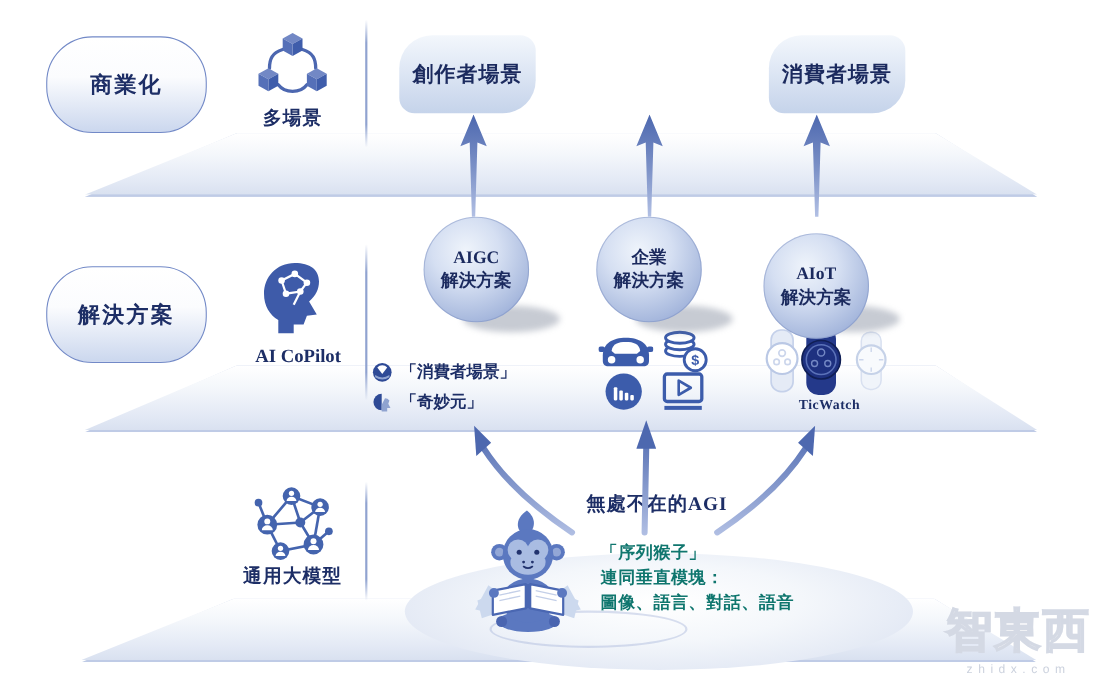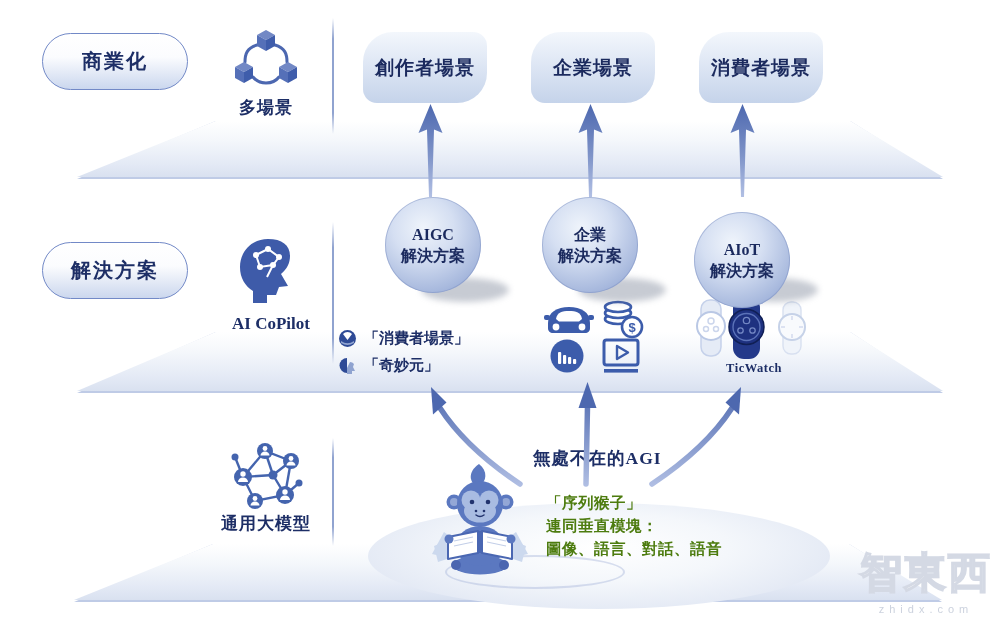--- a/index.html
+++ b/index.html
@@ -16,21 +16,21 @@
   .base-ellipse{ position:absolute; left:368px; top:503px; width:462px; height:106px; border-radius:50%;
     background:radial-gradient(ellipse at 50% 42%, #ffffff 0%, #f4f7fb 40%, #e2e8f4 78%, #d5deee 100%); }
   .ripple{ position:absolute; left:445px; top:555px; width:180px; height:34px; border-radius:50%;
     border:2px solid rgba(170,185,220,.45); }
 
   
   .vseg{ position:absolute; left:332px; width:2px;
     background:linear-gradient(180deg, rgba(150,167,210,0) 0%, #90a3d0 18%, #90a3d0 82%, rgba(150,167,210,0) 100%); }
 
   
-  .pill{ position:absolute; width:146px; height:57px; border:1px solid #7289c7; border-radius:42px;
+  .pill{ position:absolute; width:146px; height:88px; border:1px solid #7289c7; border-radius:42px;
     background:linear-gradient(180deg,#ffffff 0%,#fbfcfe 42%,#cbd7ee 100%);
     display:flex; align-items:center; justify-content:center;
     color:#1d2e66; font-weight:bold; font-size:20px; letter-spacing:2px; }
 
   .cap-label{ position:absolute; color:#1d2e66; font-weight:bold; font-size:17px; text-align:center; letter-spacing:1px; }
 
   
   .scene-box{ position:absolute; top:32px; width:124px; height:71px; border-radius:30px 14px 30px 14px;
     background:linear-gradient(180deg,#f3f7fc 0%,#dde6f4 48%,#c5d3ea 100%);
     display:flex; align-items:center; justify-content:center;
@@ -49,21 +49,21 @@
   .prod-row{ position:absolute; display:flex; align-items:center; gap:7px;
     color:#1d2e66; font-weight:bold; font-size:15px; white-space:nowrap; }
   .prod-row .ic{ display:inline-flex; width:19px; height:19px; }
 
   .icon-abs{ position:absolute; display:flex; }
 
   .ticwatch-label, .agi-title{ position:absolute; color:#1d2e66; font-weight:bold; }
   .ticwatch-label{ font-size:12.5px; letter-spacing:.5px; }
   .agi-title{ font-size:17.5px; letter-spacing:1px; }
 
-  .mascot-caption{ position:absolute; color:#4d7c0f; font-weight:bold; font-size:15.5px; line-height:23px; letter-spacing:.5px; }
+  .mascot-caption{ position:absolute; color:#0f766e; font-weight:bold; font-size:15.5px; line-height:23px; letter-spacing:.5px; }
 
   
   .wm{ position:absolute; left:852px; top:545px; width:148px; text-align:center; z-index:9; }
   .wm-brand{ font-family:"Liberation Sans","DejaVu Sans",sans-serif; font-size:42px; font-weight:bold; letter-spacing:2px;
     color:#ffffff; -webkit-text-stroke:1.6px #d4d9e4; text-shadow:0 0 1px #d4d9e4; }
   .wm-site{ font-family:"Liberation Sans","DejaVu Sans",sans-serif; font-size:11px; letter-spacing:5px; color:#ccd2de; margin-top:2px; }
 
   svg{ display:block; }
 </style>
 </head>
@@ -118,23 +118,20 @@
         <polygon points="58,34 67,39 58,44 49,39" fill="#7288c5"></polygon>
           <polygon points="58,44 67,39 67,50 58,55" fill="#3f5dab"></polygon>
           <polygon points="49,39 58,44 58,55 49,50" fill="#5570b8"></polygon>
       </g>
     </svg>
   </span>
   <div class="cap-label" style="left:216px; top:96px; width:100px;">多場景</div>
 
   <div class="scene-box" style="left:363px;">
     <span>創作者場景</span>
-  </div>
-  <div class="scene-box" style="left:531px;">
-    <span>企業場景</span>
   </div>
   <div class="scene-box" style="left:699px;">
     <span>消費者場景</span>
   </div>
 
   <span class="icon-abs" style="left:417px; top:104px; z-index:3;">
     <svg width="27" height="94" viewBox="0 0 27 94">
         <path d="M13.5,0 L25.5,29 L17,25.5 L15,93 L12,93 L10,25.5 L1.5,29 Z" fill="url(#arrowGrad)"></path>
       </svg>
   </span>

